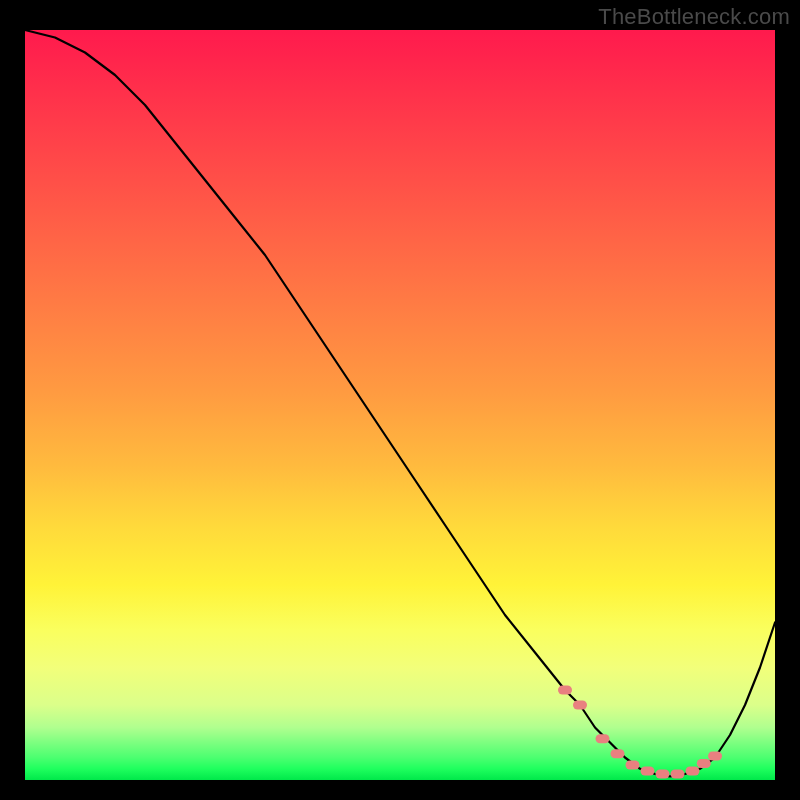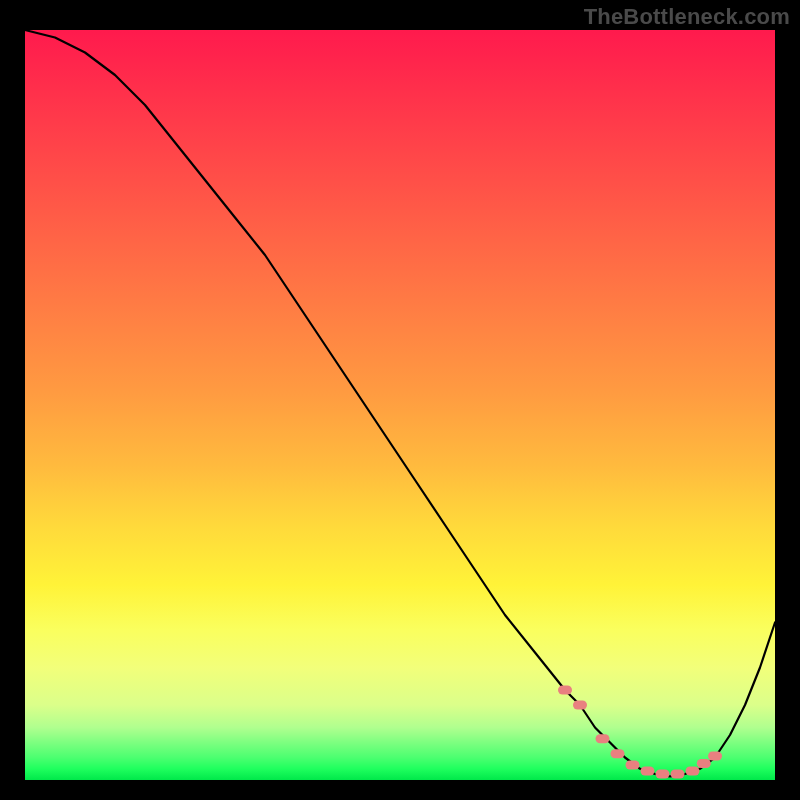--- a/index.html
+++ b/index.html
@@ -16,21 +16,21 @@
     width: 800px;
     height: 800px;
     background: #000;
   }
   .watermark {
     position: absolute;
     top: 4px;
     right: 10px;
     color: #4a4a4a;
     font-size: 22px;
-    font-weight: 700;
+    font-weight: 400;
     letter-spacing: 0.2px;
     user-select: none;
   }
   .plot-area {
     position: absolute;
     left: 25px;
     top: 30px;
     width: 750px;
     height: 750px;
     

